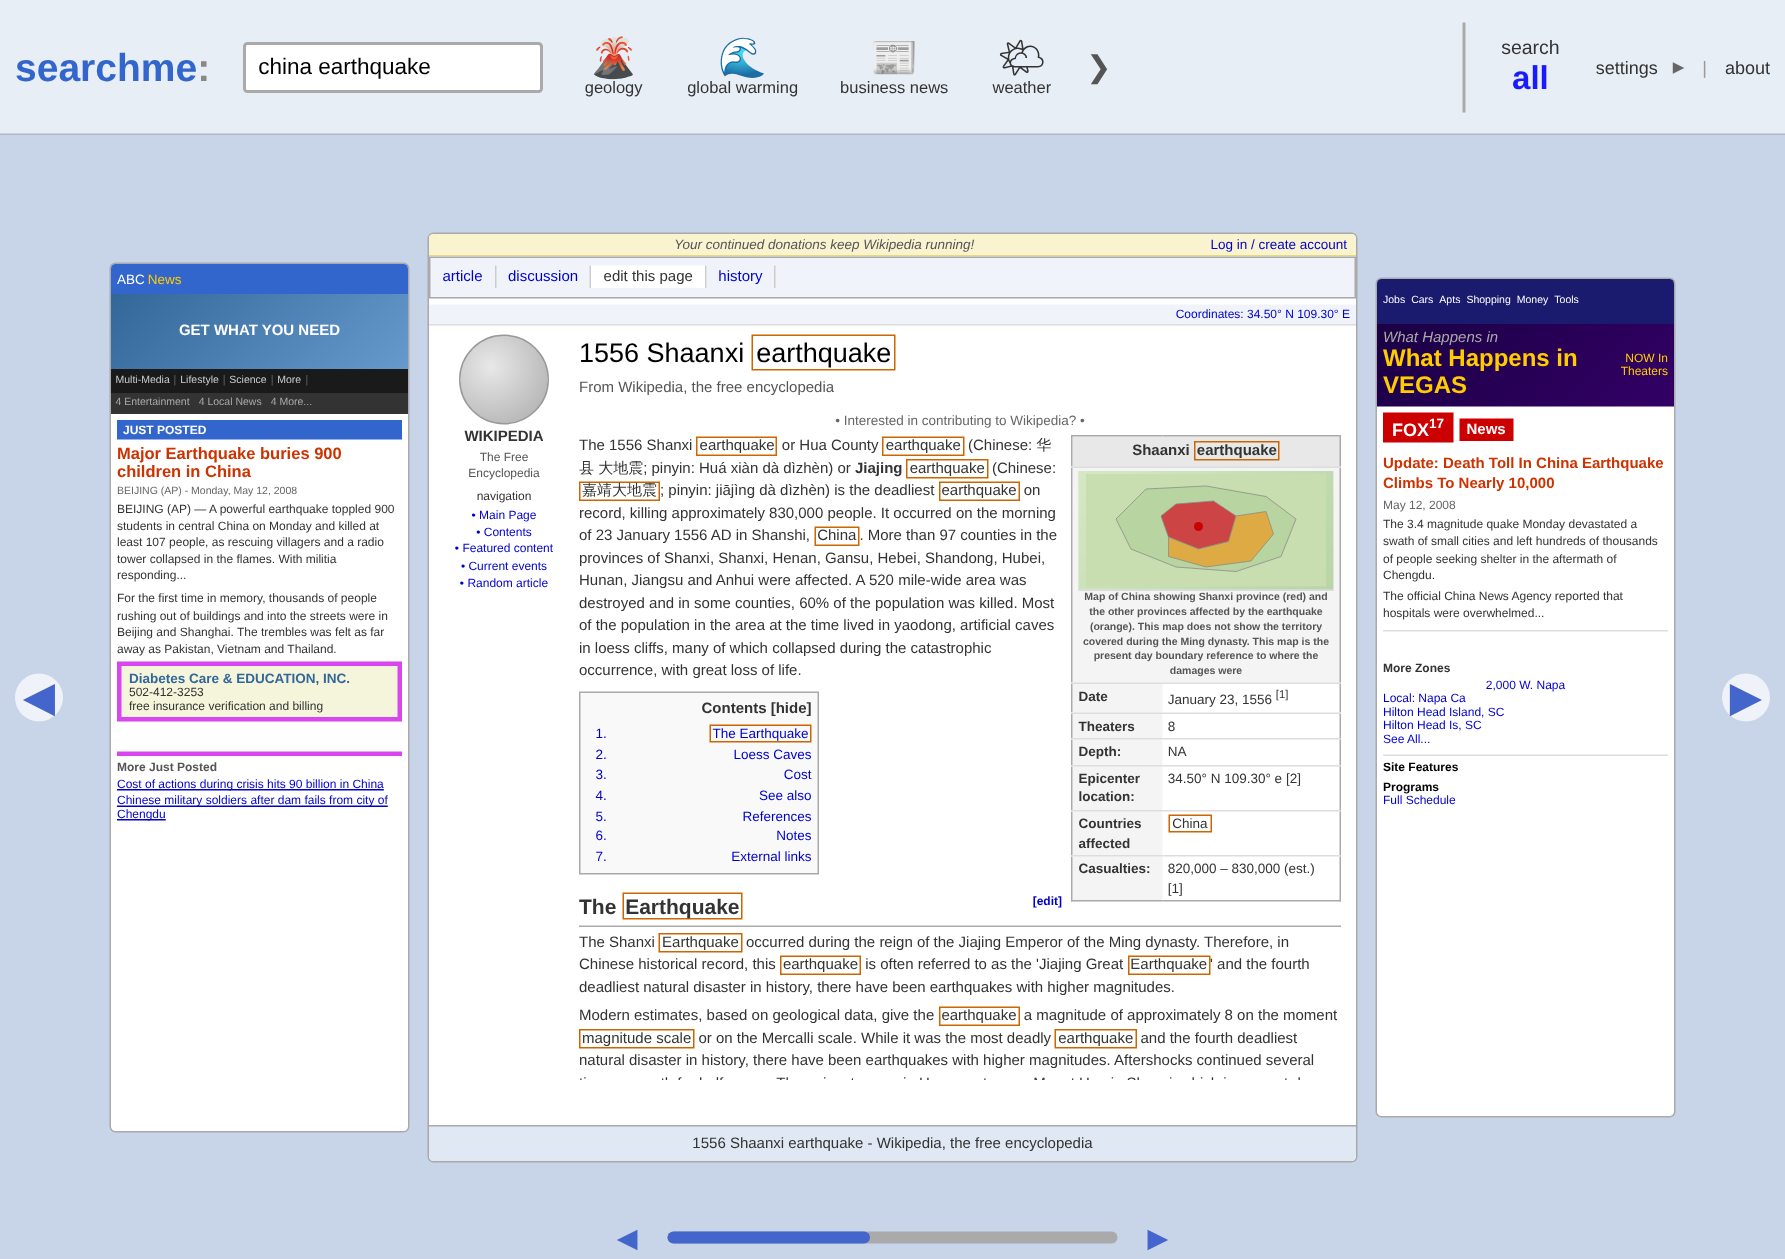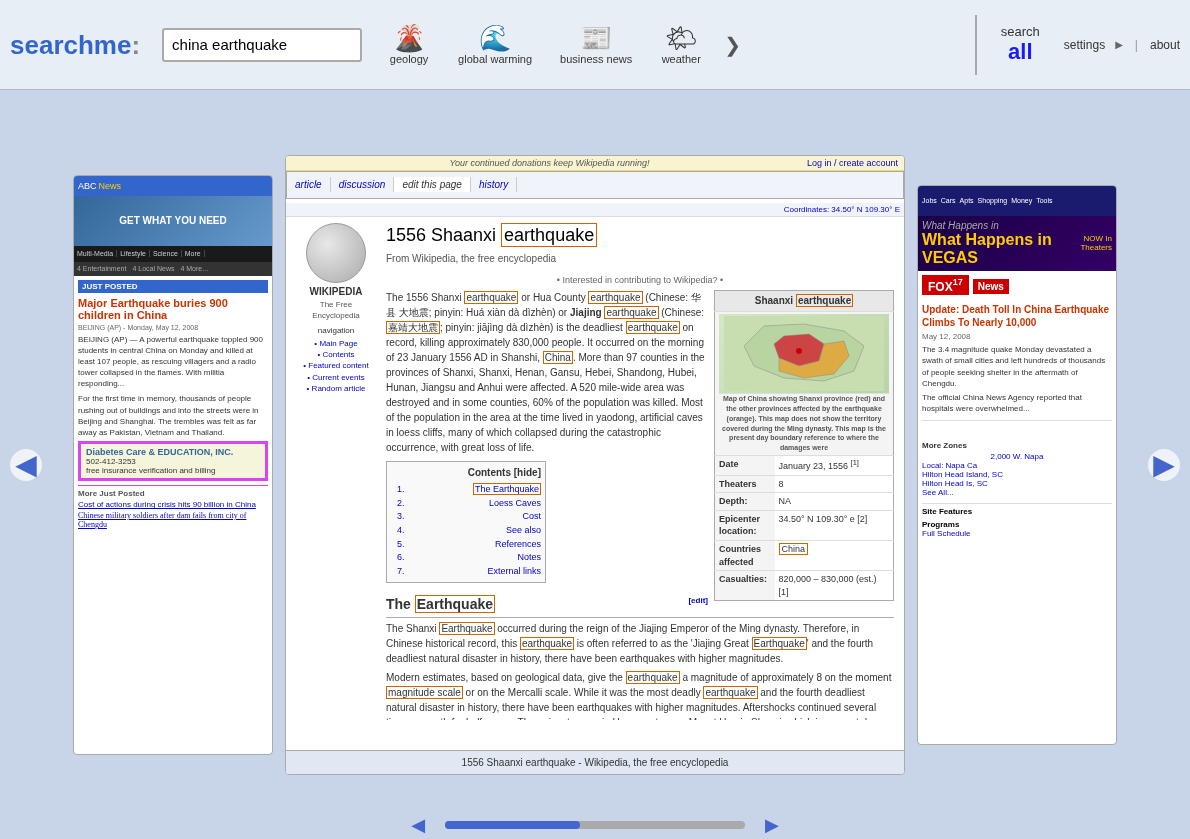--- a/index.html
+++ b/index.html
@@ -233,21 +233,20 @@
       display: flex;
       align-items: center;
       margin-bottom: 4px;
     }
     .wiki-tab {
       padding: 2px 8px;
       font-size: 10px;
       color: #0000cc;
       cursor: pointer;
       border-right: 1px solid #ccc;
-      font-style: italic;
     }
     .wiki-tab.active {
       background: white;
       color: #333;
     }
 
     
     .wiki-logo-area {
       float: left;
       width: 80px;
@@ -576,22 +575,22 @@
       background: #f5f5dc;
       border: 3px solid #d946ef;
       padding: 3px 5px;
       margin: 3px 0;
       font-size: 8px;
     }
 
     .left-most-posted {
       font-size: 8px;
       color: #555;
-      margin-top: 4px;
-      border-top: 1px solid #d946ef;
+      margin-top: 20px;
+      border-top: 3px solid #d946ef;
       padding-top: 3px;
     }
   </style>
 </head>
 <body>
 
 <div id="header">
   <div id="logo">
     <span style="color:#3366cc;font-weight:bold;font-size:26px;">searchme</span><span style="color:#888;font-size:26px;">:</span>
   </div>
@@ -669,21 +668,21 @@
           <div class="left-text">BEIJING (AP) — A powerful earthquake toppled 900 students in central China on Monday and killed at least 107 people, as rescuing villagers and a radio tower collapsed in the flames. With militia responding...</div>
           <div class="left-text" style="margin-top:4px;">For the first time in memory, thousands of people rushing out of buildings and into the streets were in Beijing and Shanghai. The trembles was felt as far away as Pakistan, Vietnam and Thailand.</div>
           <div class="left-ad ad-banner">
             <div style="font-weight:bold;color:#336699;font-size:9px;">Diabetes Care &amp; EDUCATION, INC.</div>
             <div>502-412-3253</div>
             <div>free insurance verification and billing</div>
           </div>
           <div class="left-most-posted">
             <strong>More Just Posted</strong><br>
             <a href="#" style="color:#0000cc;font-size:8px;display:block;margin-top:2px;">Cost of actions during crisis hits 90 billion in China</a>
-            <a href="#" style="color:#0000cc;font-size:8px;display:block;margin-top:2px;font-family:Liberation Serif, serif;">Chinese military soldiers after dam fails from city of Chengdu</a>
+            <a href="#" style="color:#0000cc;font-size:8px;display:block;margin-top:2px;">Chinese military soldiers after dam fails from city of Chengdu</a>
           </div>
         </div>
       </div>
     </div>
 
     <div class="result-card" id="card-center">
 
       <div style="background:#f9f3d0;border-bottom:1px solid #e8d880;padding:2px 6px;font-size:9px;color:#555;text-align:center;">
         <em><span>Your continued donations keep Wikipedia running!</span></em>
         <span style="float:right;color:#0000cc;cursor:pointer;">Log in / create account</span>

